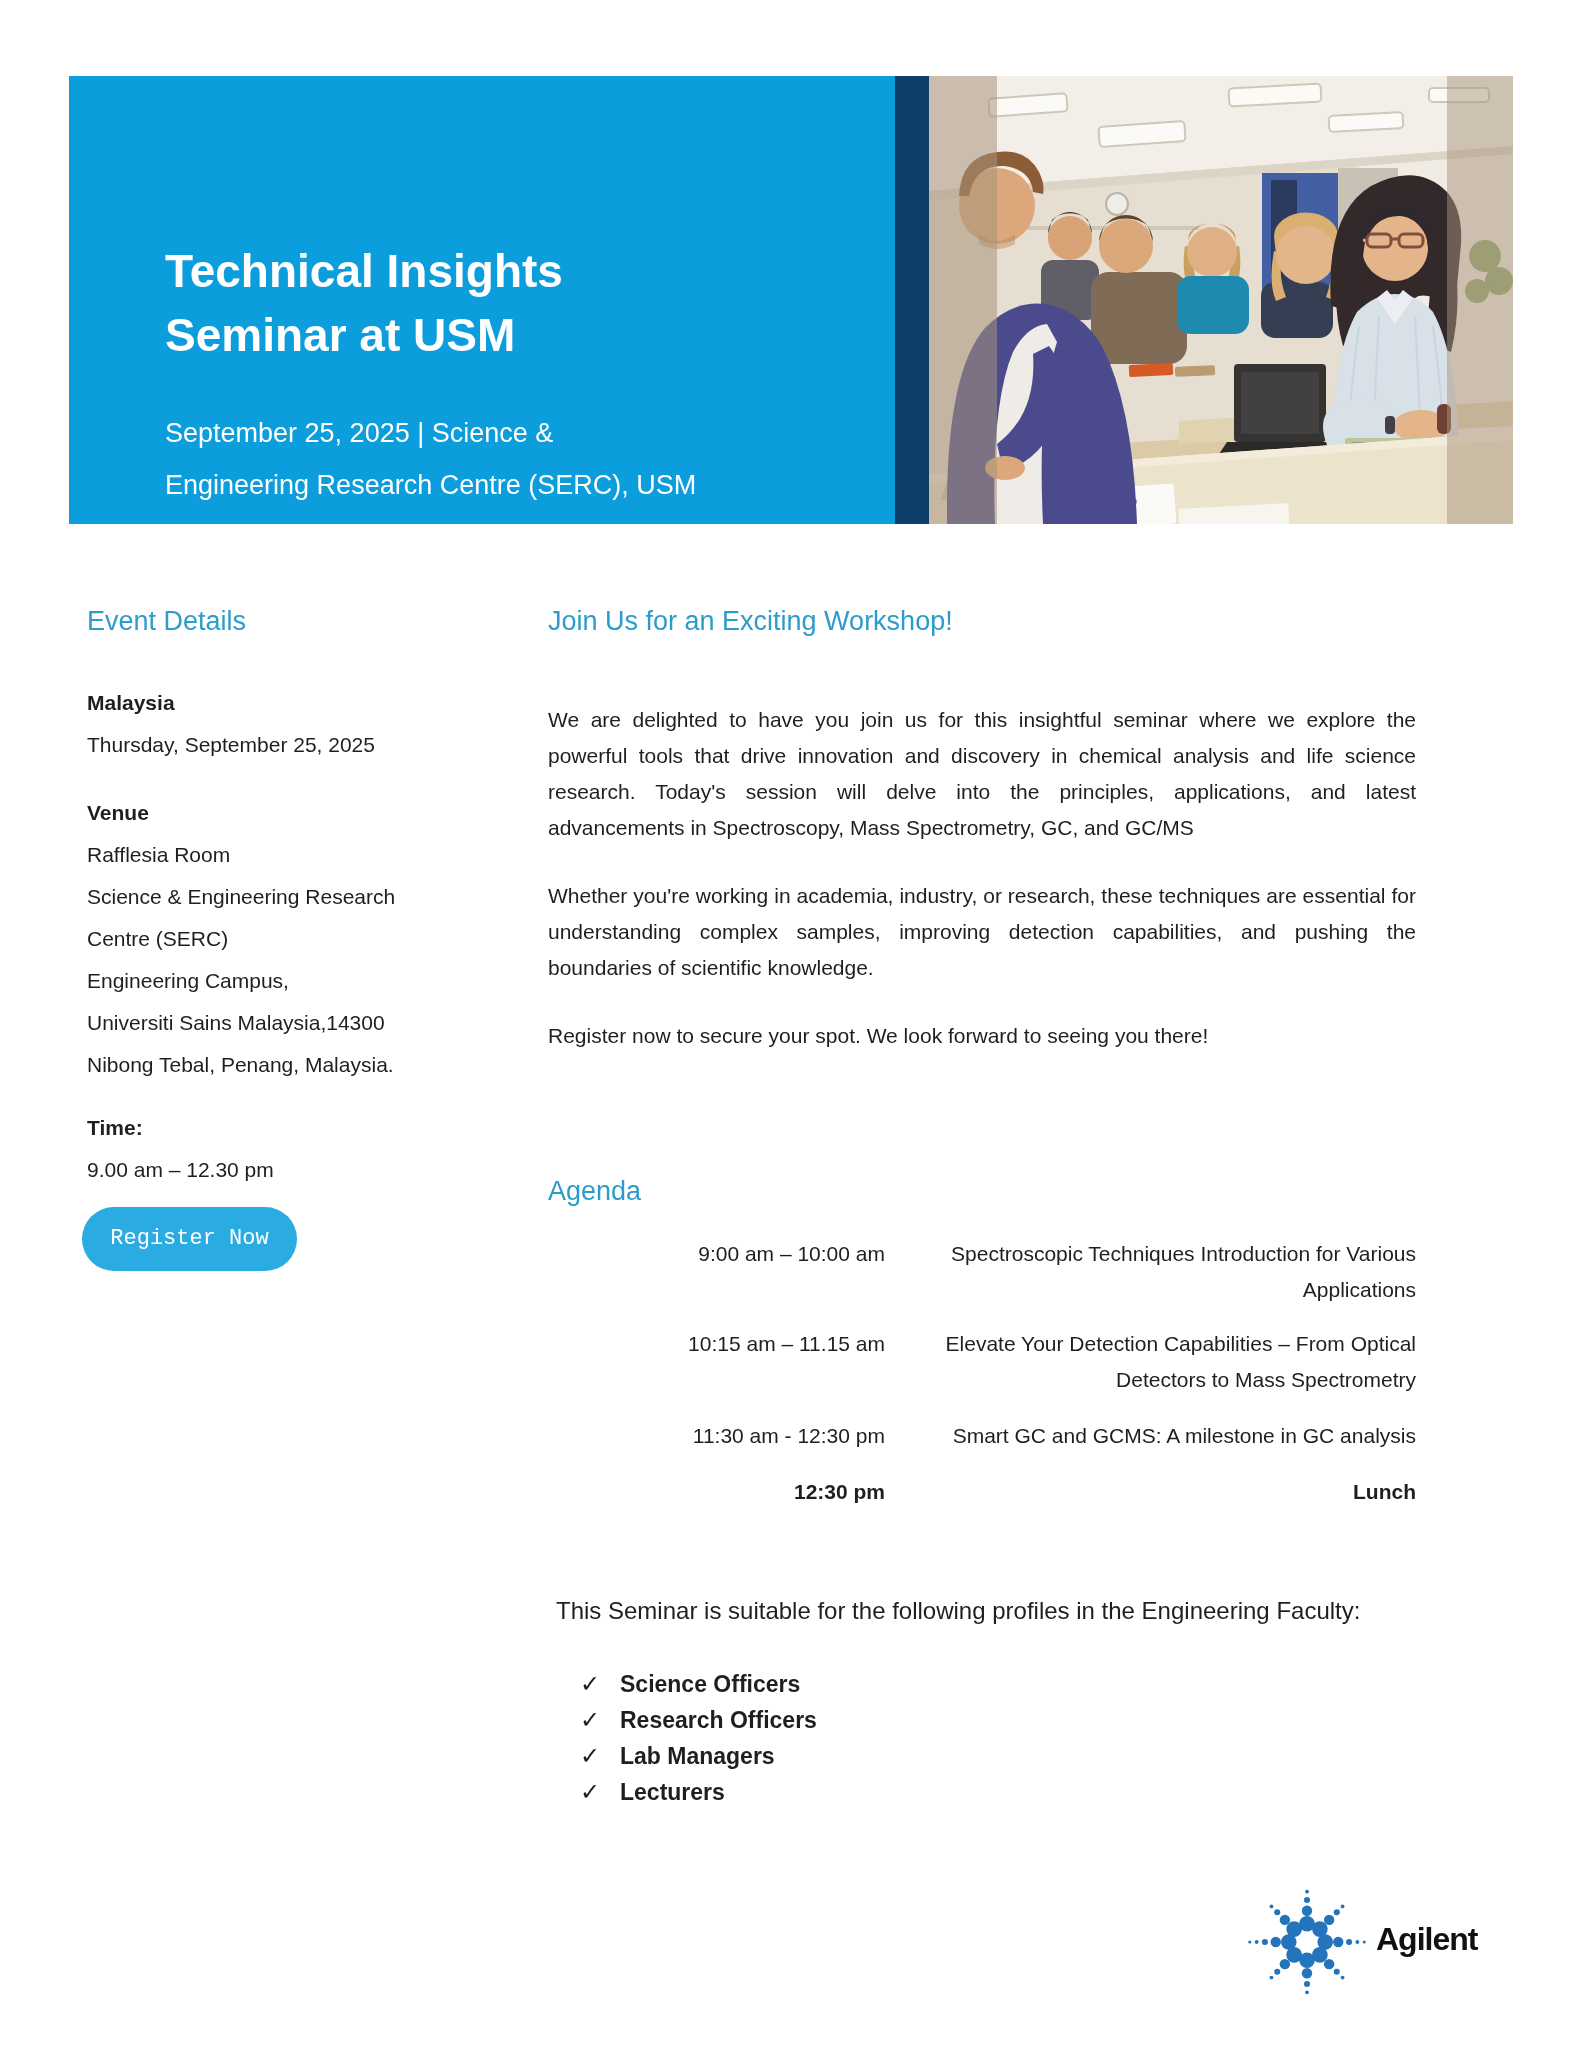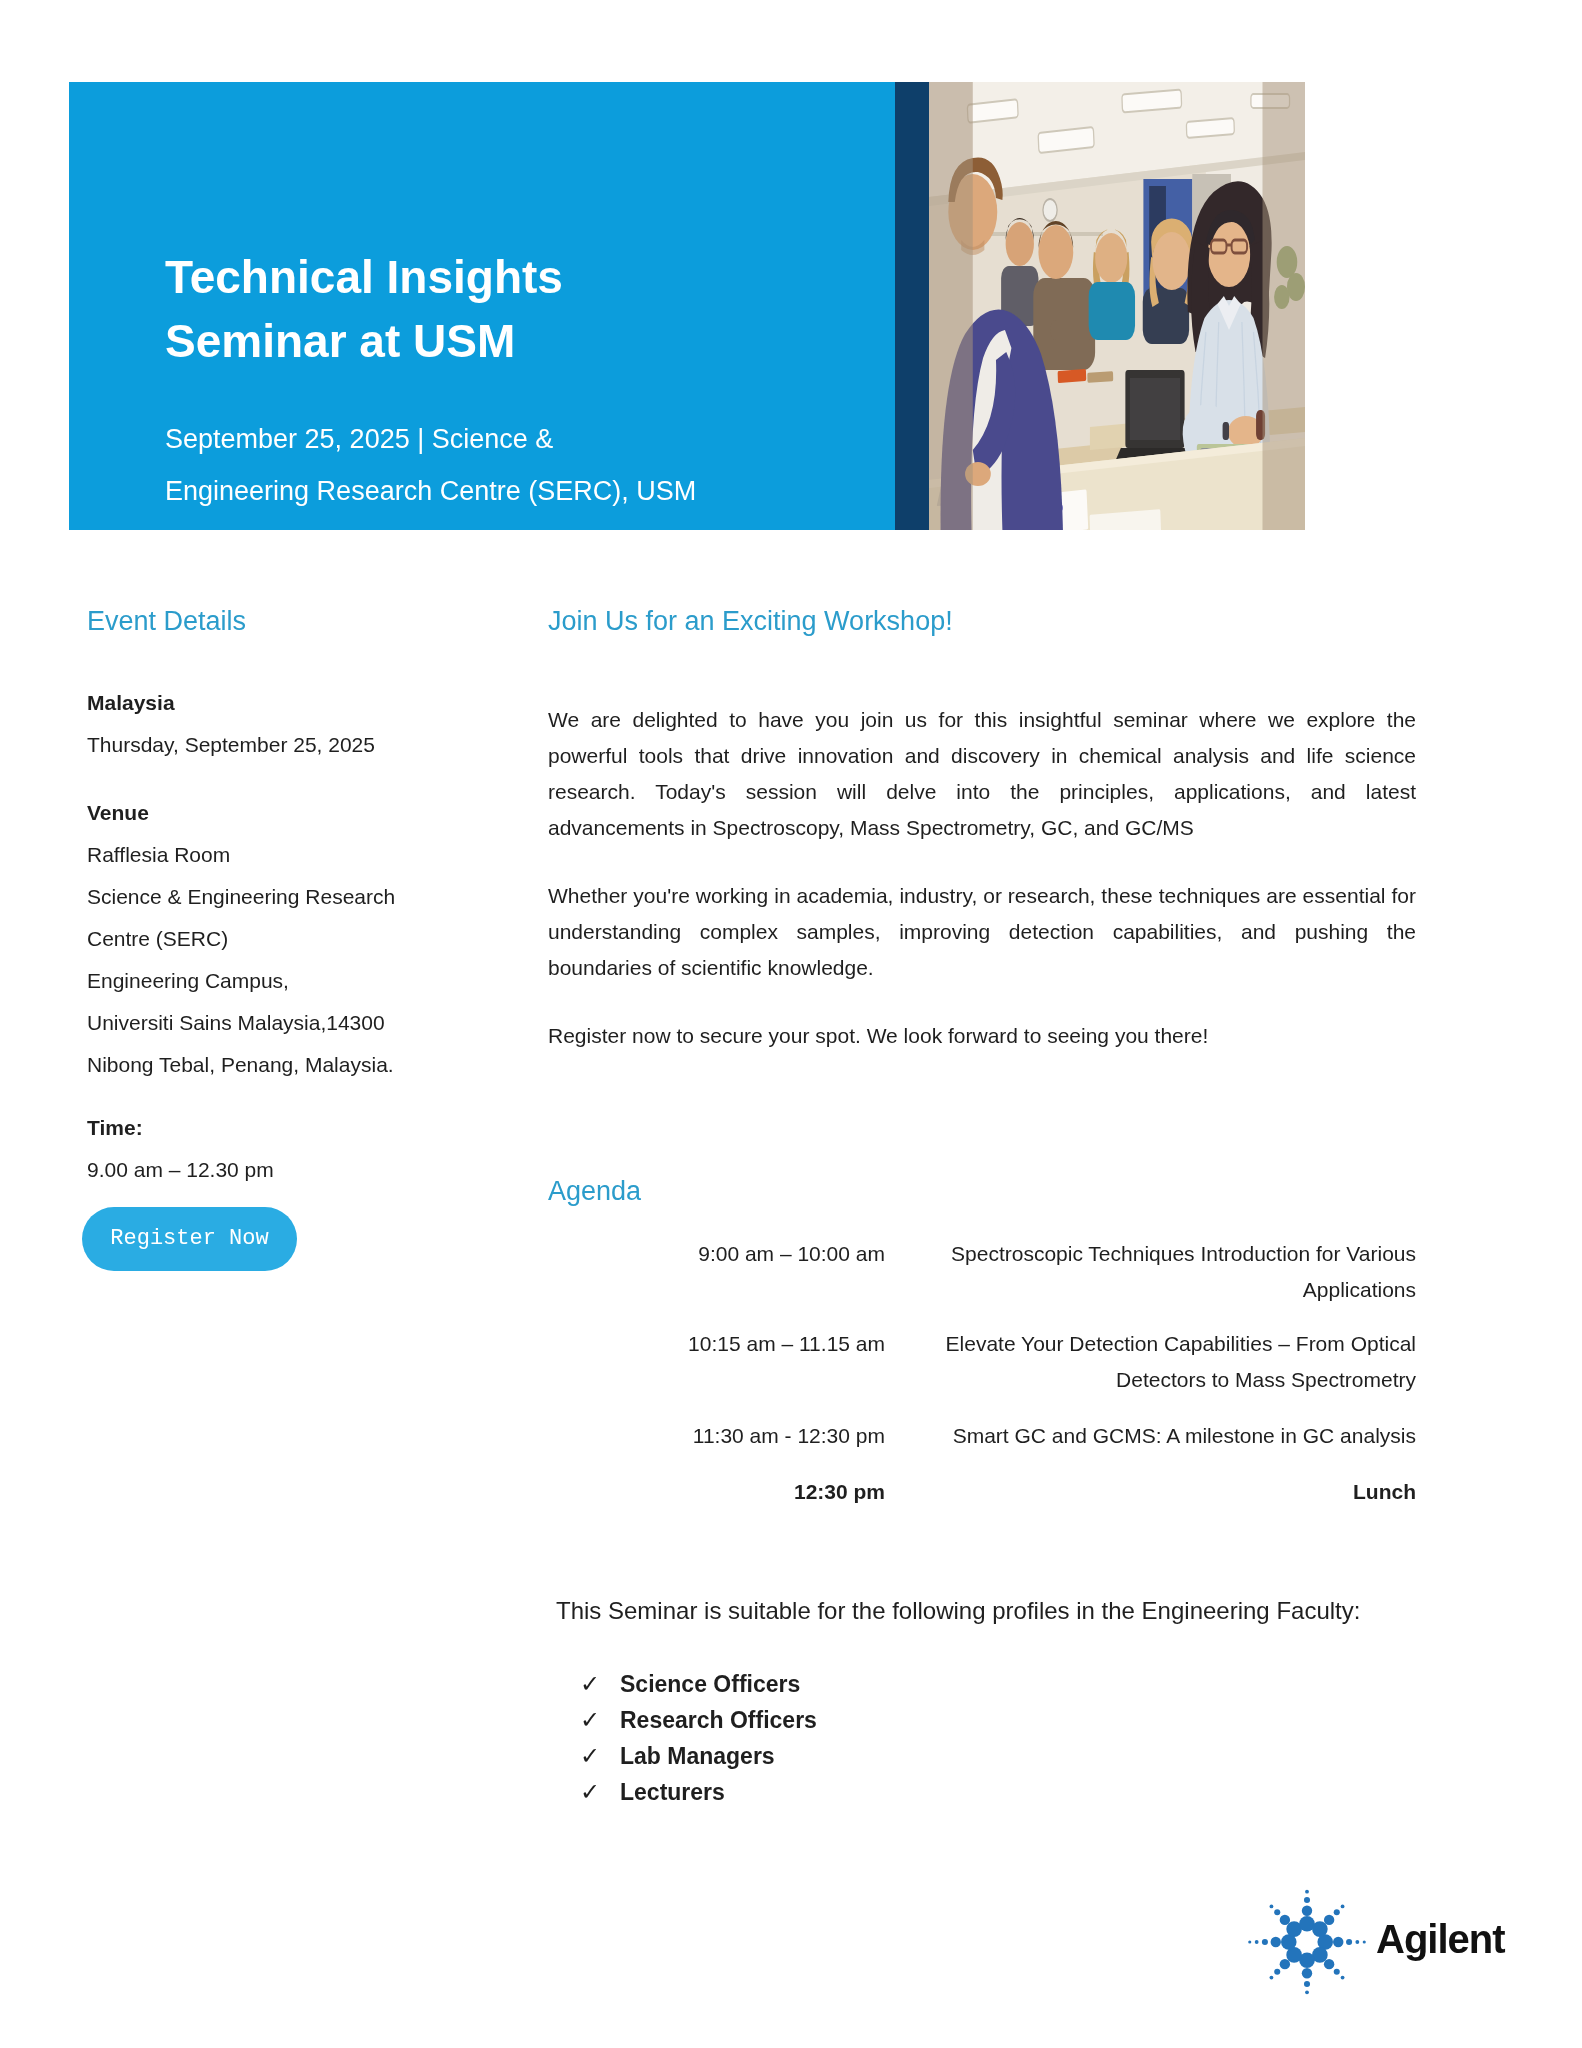--- a/index.html
+++ b/index.html
@@ -10,21 +10,21 @@
     --text-dark:#1f1f1f;
     --agilent-blue:#2374bb;
     --overlay-tan:#a8937b;
   }
   *{margin:0;padding:0;box-sizing:border-box;}
   html,body{background:#ffffff;}
   body{font-family:"Liberation Sans", sans-serif;color:var(--text-dark);}
   .page{position:relative;width:1582px;height:2048px;background:#ffffff;overflow:hidden;}
 
   
-  .banner{position:absolute;left:69px;top:82px;width:1236px;height:448px;display:flex;}
+  .banner{position:absolute;left:69px;top:76px;width:1444px;height:448px;display:flex;}
   .banner-blue{width:826px;height:100%;background:var(--banner-blue);padding:163px 0 0 96px;}
   .banner-title{color:#ffffff;font-size:46px;font-weight:bold;line-height:64px;letter-spacing:0;}
   .banner-title span{display:block;}
   .banner-subtitle{margin-top:40px;color:#ffffff;font-size:27px;font-weight:normal;line-height:52px;}
   .banner-subtitle span{display:block;}
   .banner-stripe{width:34px;height:100%;background:var(--stripe-navy);}
   .banner-photo{flex:1;height:100%;position:relative;overflow:hidden;}
   .banner-photo svg{display:block;width:100%;height:100%;}
 
   
@@ -52,21 +52,21 @@
   .agenda-row + .agenda-row{margin-top:18px;}
   .agenda-row.row-3{margin-top:20px;}
   .agenda-row.row-4{margin-top:20px;font-weight:bold;}
   .suitable{margin-top:83px;padding-left:8px;width:838px;font-size:24px;line-height:35px;}
   .checklist{margin-top:38px;padding-left:32px;list-style:none;}
   .checklist li{display:flex;align-items:baseline;font-size:23px;font-weight:bold;line-height:35px;}
   .checklist .check{font-weight:normal;font-size:24px;width:40px;flex:0 0 40px;}
 
   
   .logo{position:absolute;left:1248px;top:1888px;display:flex;align-items:center;gap:10px;cursor:pointer;}
-  .logo-text{color:#111111;font-size:40px;font-weight:bold;letter-spacing:-1px;line-height:1;padding-bottom:6px;}
+  .logo-text{color:#111111;font-size:32px;font-weight:bold;letter-spacing:-1px;line-height:1;padding-bottom:6px;}
 </style>
 </head>
 <body>
 
 <div class="page">
 
   <header class="banner">
     <div class="banner-blue">
       <h1 class="banner-title">
         <span>Technical Insights</span>

